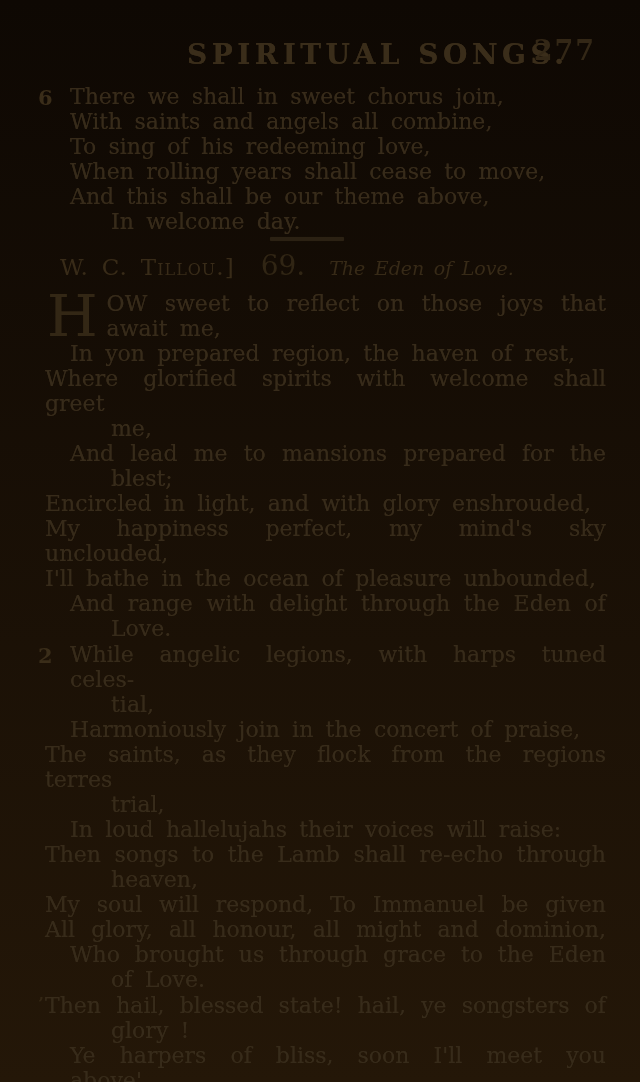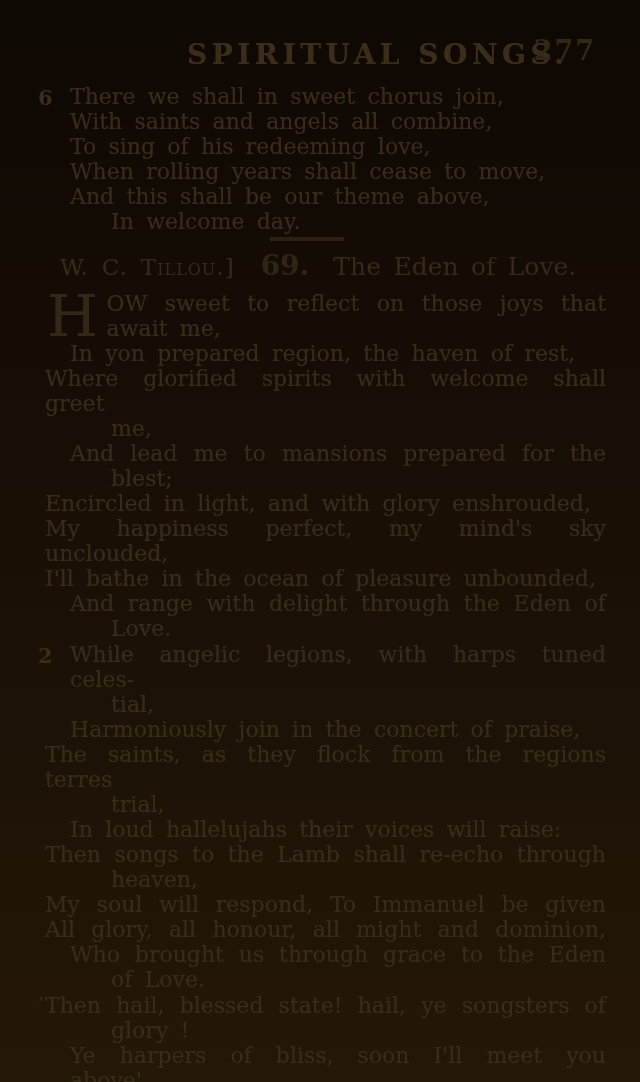--- a/index.html
+++ b/index.html
@@ -117,26 +117,27 @@
   }
   .hymn-author {
     font-variant: small-caps;
     font-size: 23px;
     letter-spacing: 1px;
     word-spacing: 0.2em;
     color: #382b18;
   }
   .hymn-number {
     font-size: 28px;
-    font-weight: bold;
+    font-weight: normal;
     margin: 0 24px 0 26px;
     color: #302514;
   }
   .hymn-title {
-    font-size: 25px;
+    font-style: italic;
+    font-size: 19px;
     word-spacing: 0.18em;
     color: #372a17;
   }
 </style>
 </head>
 <body>
 
 <div class="scan-frame">
   <div class="page">
     <div class="header">

